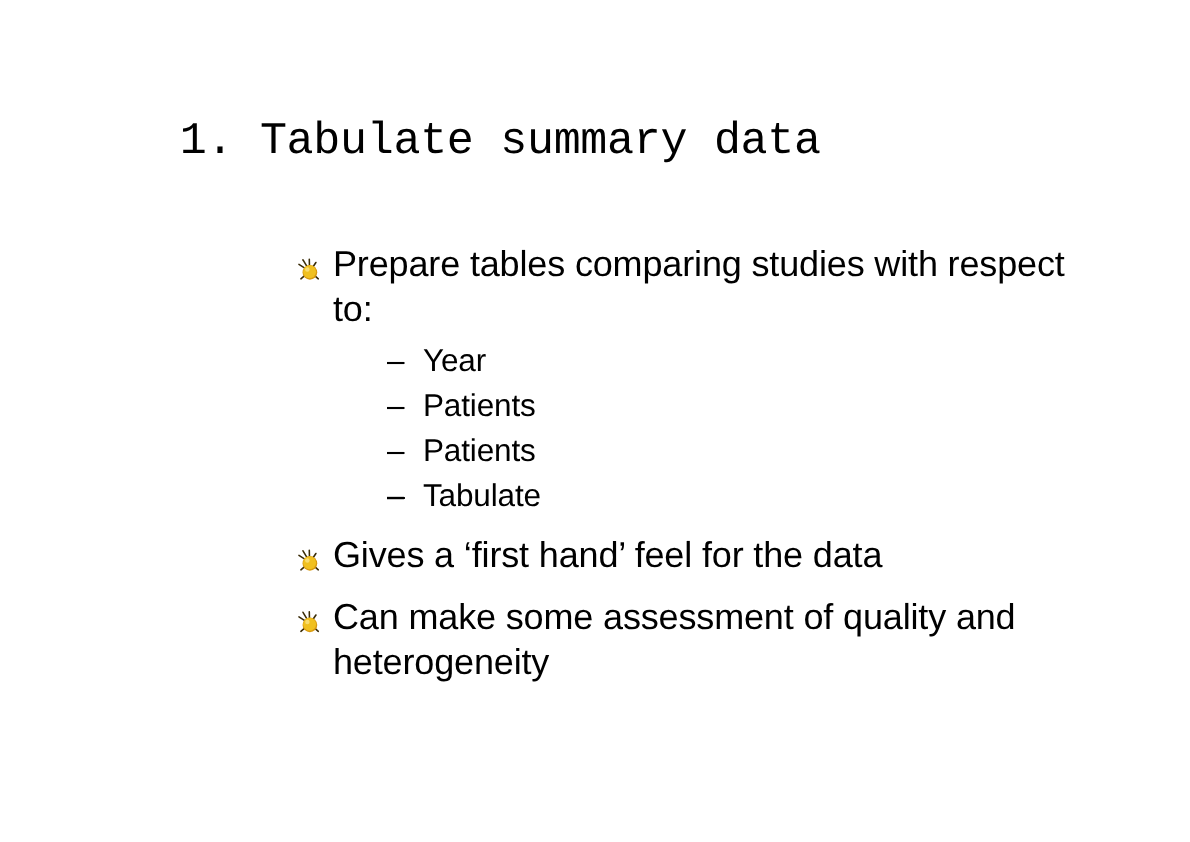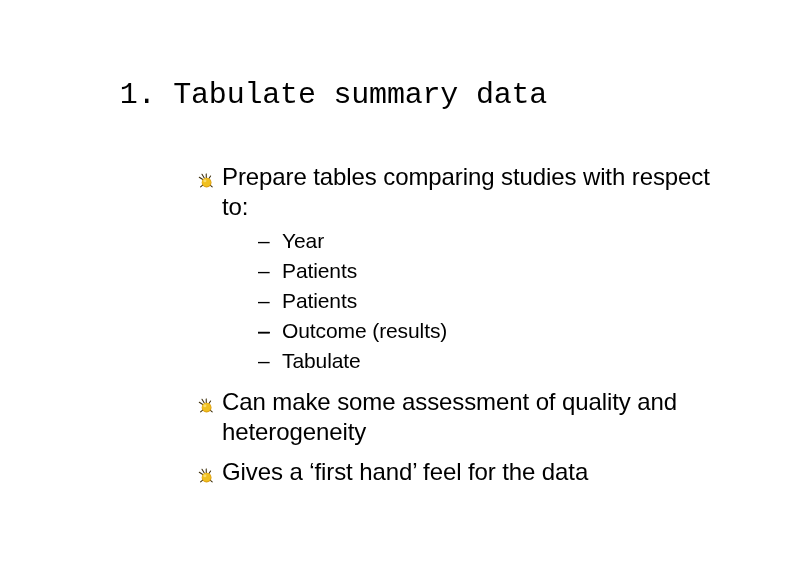--- a/index.html
+++ b/index.html
@@ -144,27 +144,45 @@
           <span class="l2-label">Patients</span>
         </li>
         <li class="l2-item">
           <span class="dash-marker">–</span>
         </li>
         <li class="l2-item">
           <span class="dash-marker">–</span>
         </li>
         <li class="l2-item">
           <span class="dash-marker">–</span>
-          <span class="l2-label">Outcome (results)</span>
         </li>
         <li class="l2-item">
           <span class="dash-marker">–</span>
           <span class="l2-label">Tabulate</span>
         </li>
       </ul>
+    </div>
+
+    <div class="l1-item gives">
+      <span class="bee-bullet">
+        <svg viewBox="0 0 17 17" width="17" height="17" aria-hidden="true">
+          <g stroke="#3a2c08" stroke-width="1.05" stroke-linecap="round" fill="none">
+            <path d="M4.0 1.2 L7.0 6.2"></path>
+            <path d="M8.2 0.9 L8.3 5.0"></path>
+            <path d="M1.3 4.2 L6.0 7.2"></path>
+            <path d="M12.6 3.0 L10.6 6.0"></path>
+            <path d="M2.6 13.9 L5.3 11.6"></path>
+            <path d="M14.2 13.9 L11.6 11.6"></path>
+          </g>
+          <circle cx="8.6" cy="9.6" r="4.9" fill="#d89a10"></circle>
+          <circle cx="8.4" cy="9.2" r="4.3" fill="#f0c020"></circle>
+          <circle cx="6.9" cy="7.7" r="1.5" fill="#f8dc70"></circle>
+        </svg>
+      </span>
+      <span class="l1-text">Gives a ‘first hand’ feel for the data</span>
     </div>
 
     <div class="l1-item canmake">
       <span class="bee-bullet">
         <svg viewBox="0 0 17 17" width="17" height="17" aria-hidden="true">
           <g stroke="#3a2c08" stroke-width="1.05" stroke-linecap="round" fill="none">
             <path d="M4.0 1.2 L7.0 6.2"></path>
             <path d="M8.2 0.9 L8.3 5.0"></path>
             <path d="M1.3 4.2 L6.0 7.2"></path>
             <path d="M12.6 3.0 L10.6 6.0"></path>
@@ -172,33 +190,14 @@
             <path d="M14.2 13.9 L11.6 11.6"></path>
           </g>
           <circle cx="8.6" cy="9.6" r="4.9" fill="#d89a10"></circle>
           <circle cx="8.4" cy="9.2" r="4.3" fill="#f0c020"></circle>
           <circle cx="6.9" cy="7.7" r="1.5" fill="#f8dc70"></circle>
         </svg>
       </span>
       <span class="l1-text">Can make some assessment of quality and heterogeneity</span>
     </div>
 
-    <div class="l1-item gives">
-      <span class="bee-bullet">
-        <svg viewBox="0 0 17 17" width="17" height="17" aria-hidden="true">
-          <g stroke="#3a2c08" stroke-width="1.05" stroke-linecap="round" fill="none">
-            <path d="M4.0 1.2 L7.0 6.2"></path>
-            <path d="M8.2 0.9 L8.3 5.0"></path>
-            <path d="M1.3 4.2 L6.0 7.2"></path>
-            <path d="M12.6 3.0 L10.6 6.0"></path>
-            <path d="M2.6 13.9 L5.3 11.6"></path>
-            <path d="M14.2 13.9 L11.6 11.6"></path>
-          </g>
-          <circle cx="8.6" cy="9.6" r="4.9" fill="#d89a10"></circle>
-          <circle cx="8.4" cy="9.2" r="4.3" fill="#f0c020"></circle>
-          <circle cx="6.9" cy="7.7" r="1.5" fill="#f8dc70"></circle>
-        </svg>
-      </span>
-      <span class="l1-text">Gives a ‘first hand’ feel for the data</span>
-    </div>
-
   </div>
 </div>
 
 </body></html>

